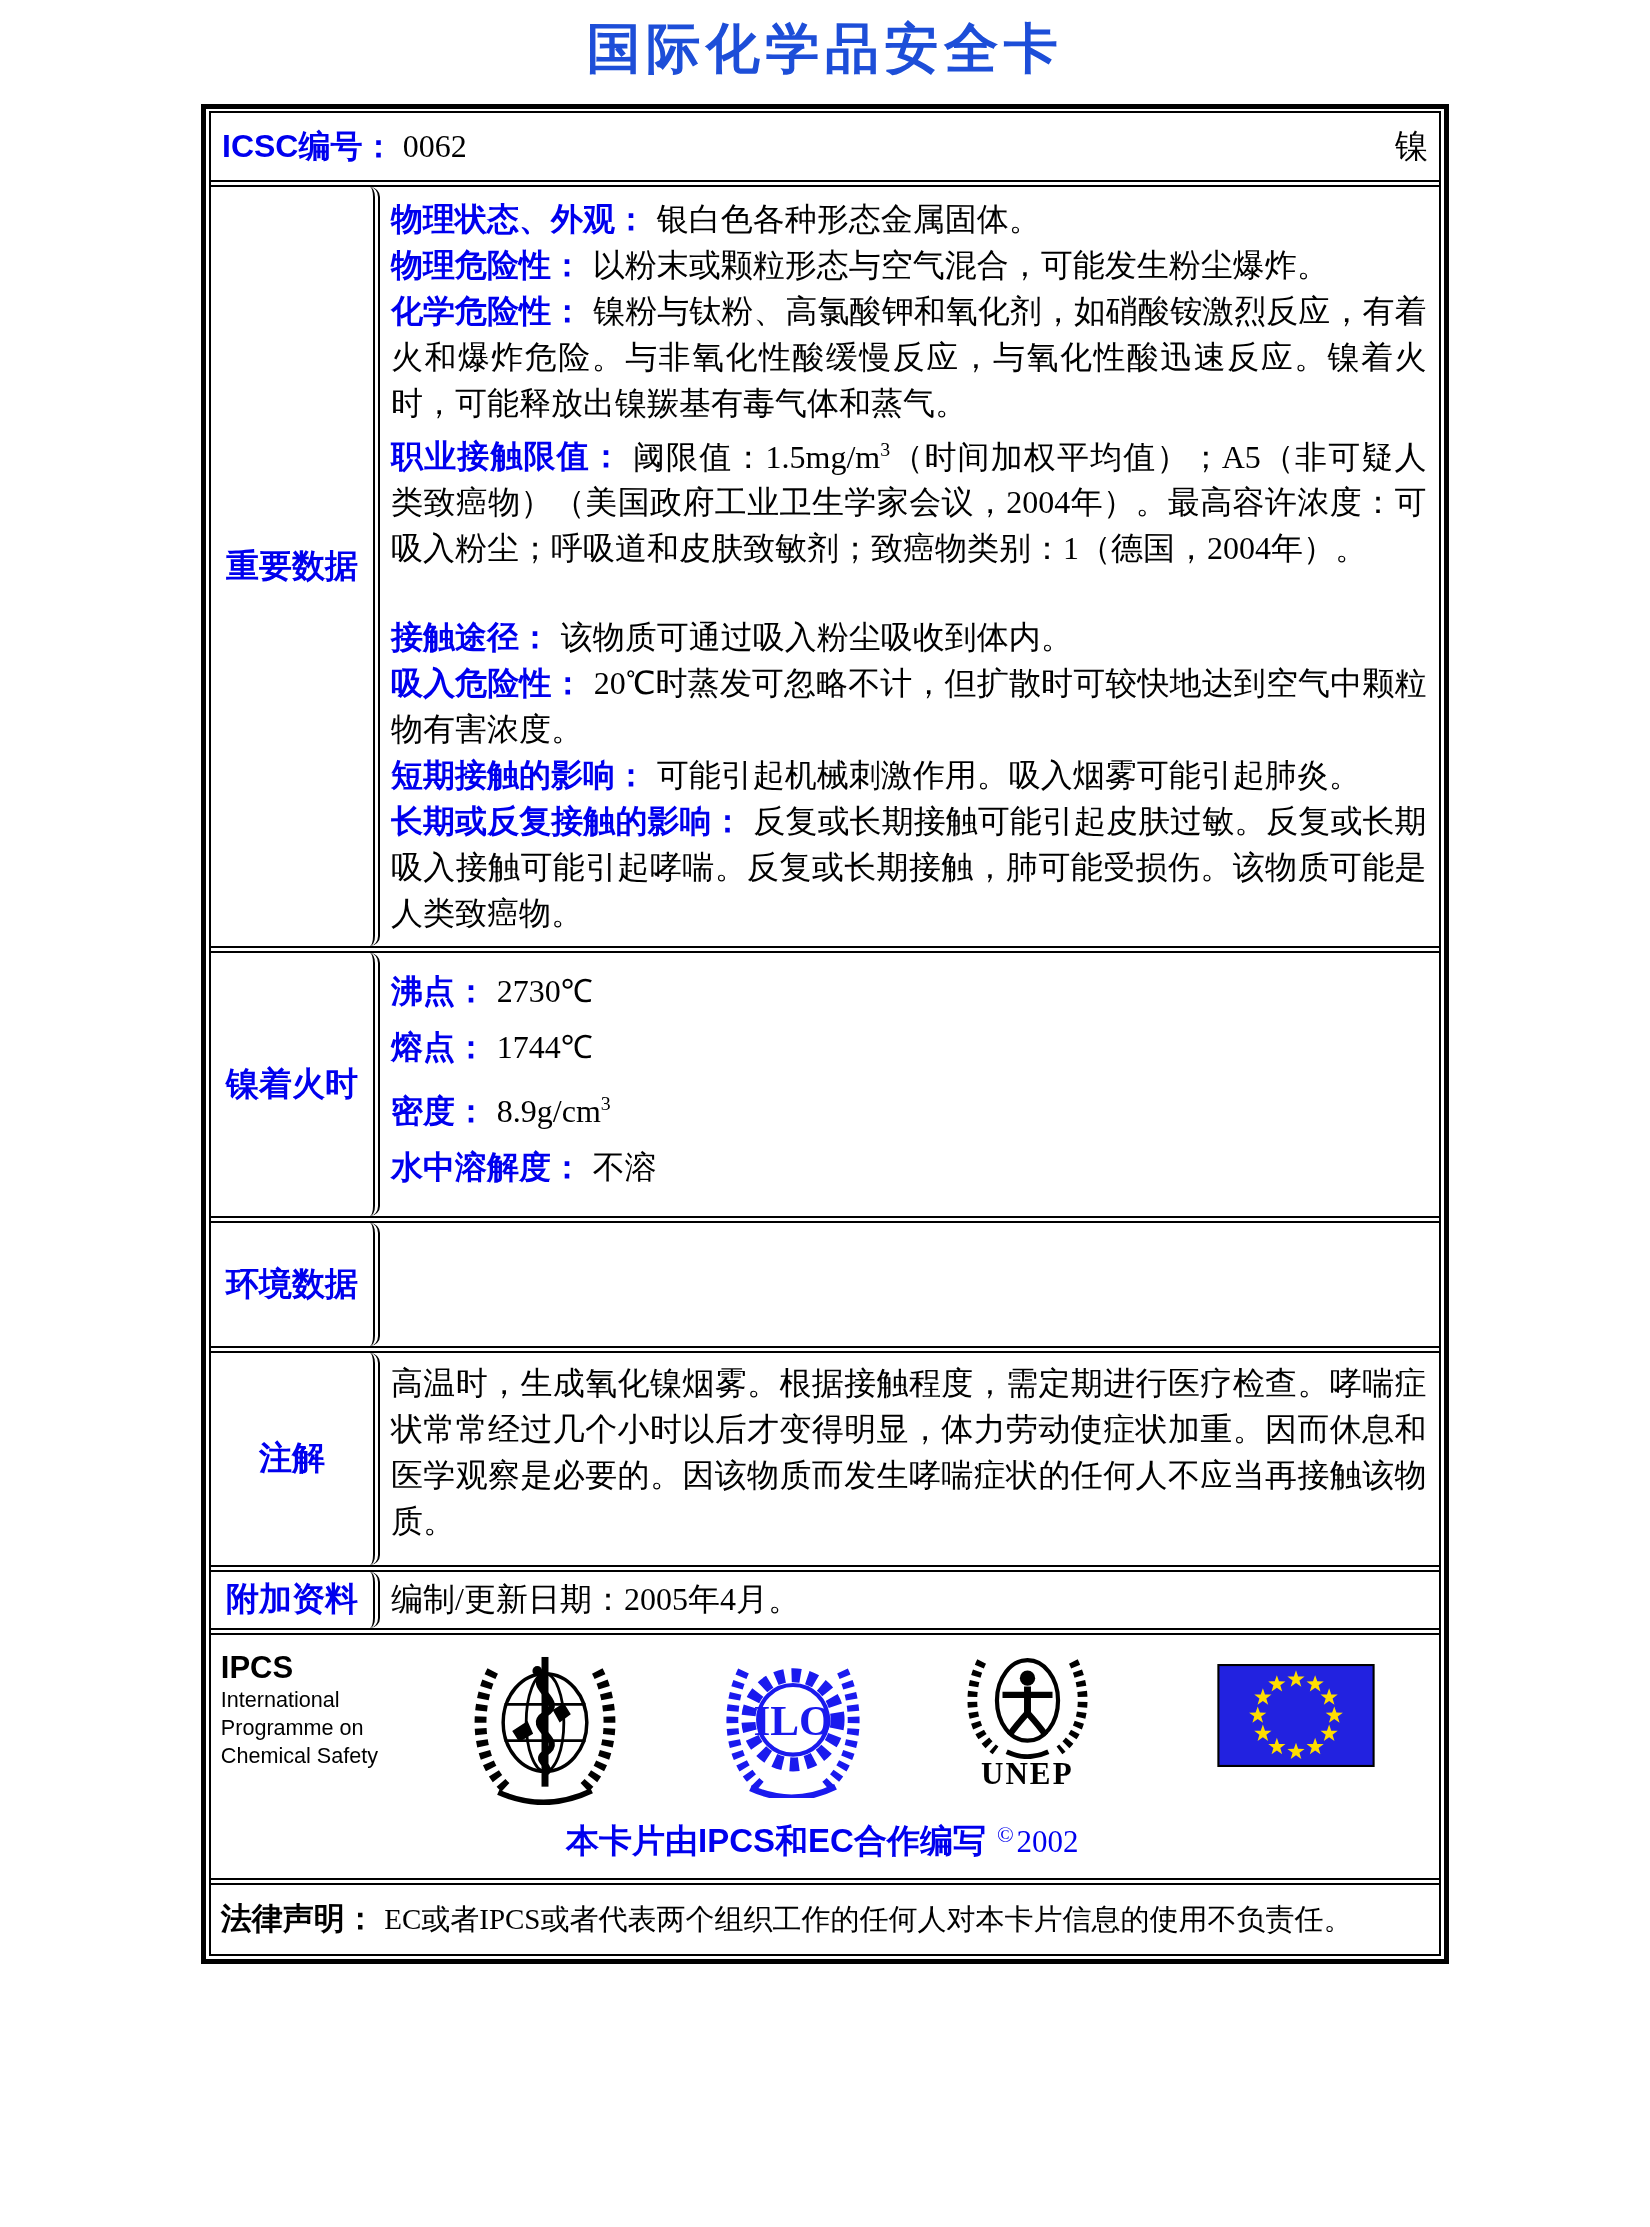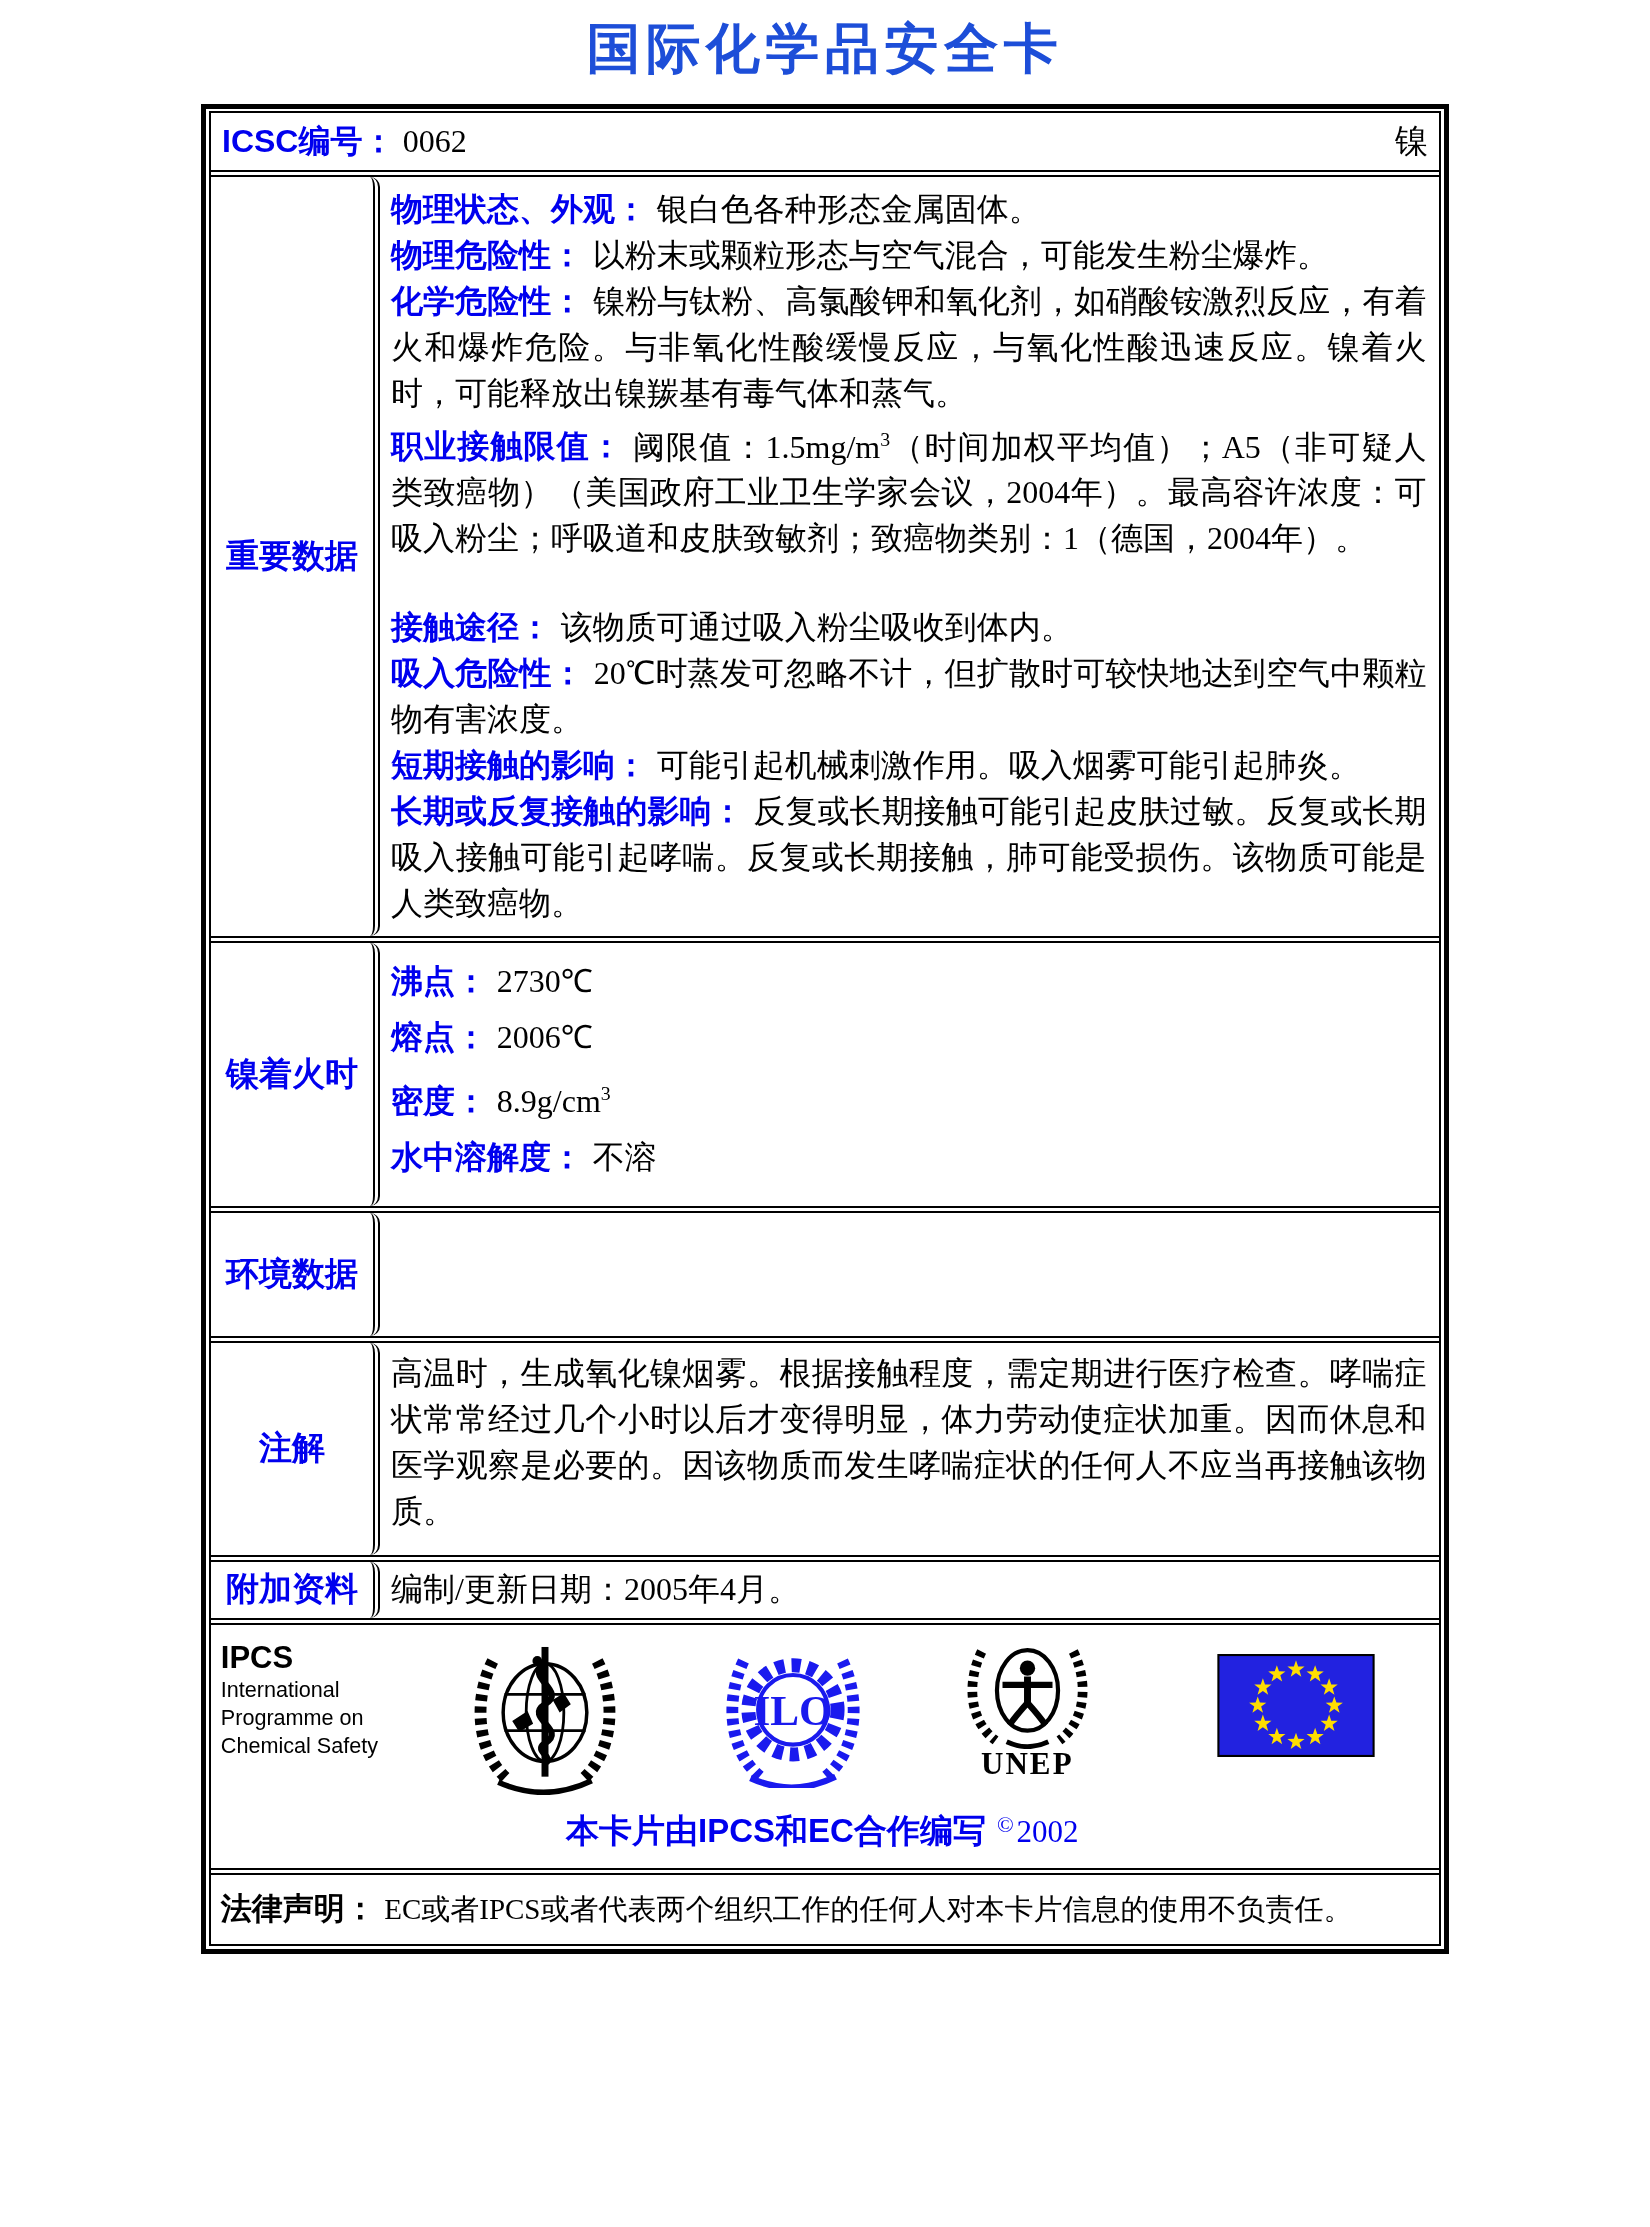--- a/index.html
+++ b/index.html
@@ -29,21 +29,21 @@
     padding: 2.8px;
     background: #fff;
   }
   .card-inner {
     border: 2.1px solid #000;
   }
   .header-row {
     display: flex;
     justify-content: space-between;
     align-items: center;
-    height: 57px;
+    height: 67px;
     padding: 0 11px;
     font-size: 32px;
   }
   .blue-bold {
     color: #0000ee;
     font-family: "Liberation Sans", sans-serif;
     font-weight: bold;
   }
   .icsc-num {
     margin-left: 8.4px;
@@ -179,21 +179,21 @@
           <p class="para"><span class="ilabel">吸入危险性：</span><span>20℃时蒸发可忽略不计，但扩散时可较快地达到空气中颗粒物有害浓度。</span></p>
           <p class="para"><span class="ilabel">短期接触的影响：</span><span>可能引起机械刺激作用。吸入烟雾可能引起肺炎。</span></p>
           <p class="para"><span class="ilabel">长期或反复接触的影响：</span><span>反复或长期接触可能引起皮肤过敏。反复或长期吸入接触可能引起哮喘。反复或长期接触，肺可能受损伤。该物质可能是人类致癌物。</span></p>
         </div>
       </div>
 
       <div class="trow">
         <div class="label-cell">镍着火时</div>
         <div class="content-cell phys-content">
           <p class="para"><span class="ilabel">沸点：</span><span>2730℃</span></p>
-          <p class="para"><span class="ilabel">熔点：</span><span>2006℃</span></p>
+          <p class="para"><span class="ilabel">熔点：</span><span>1744℃</span></p>
           <p class="para"><span class="ilabel">密度：</span><span>8.9g/cm</span><sup>3</sup></p>
           <p class="para"><span class="ilabel">水中溶解度：</span><span>不溶</span></p>
         </div>
       </div>
 
       <div class="trow">
         <div class="label-cell">环境数据</div>
         <div class="content-cell env-content"></div>
       </div>
 

